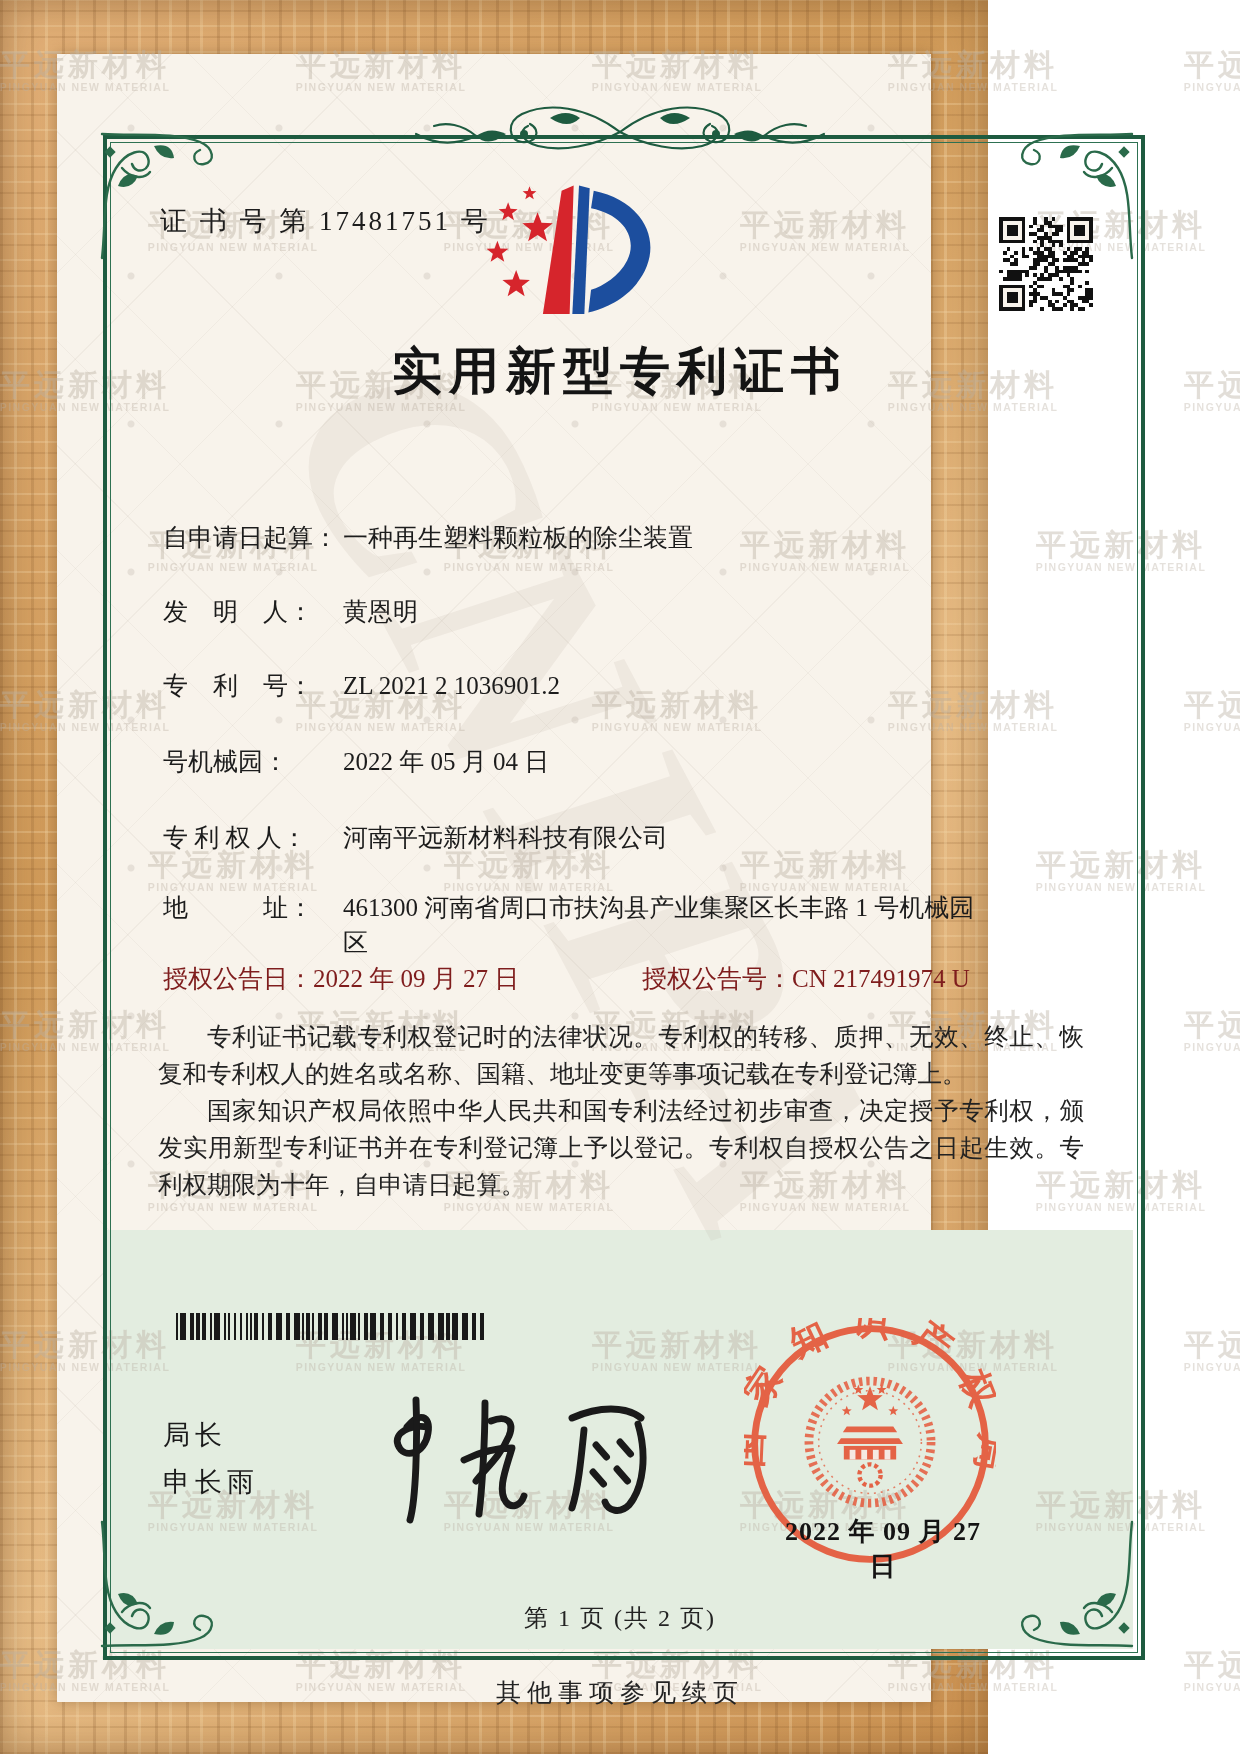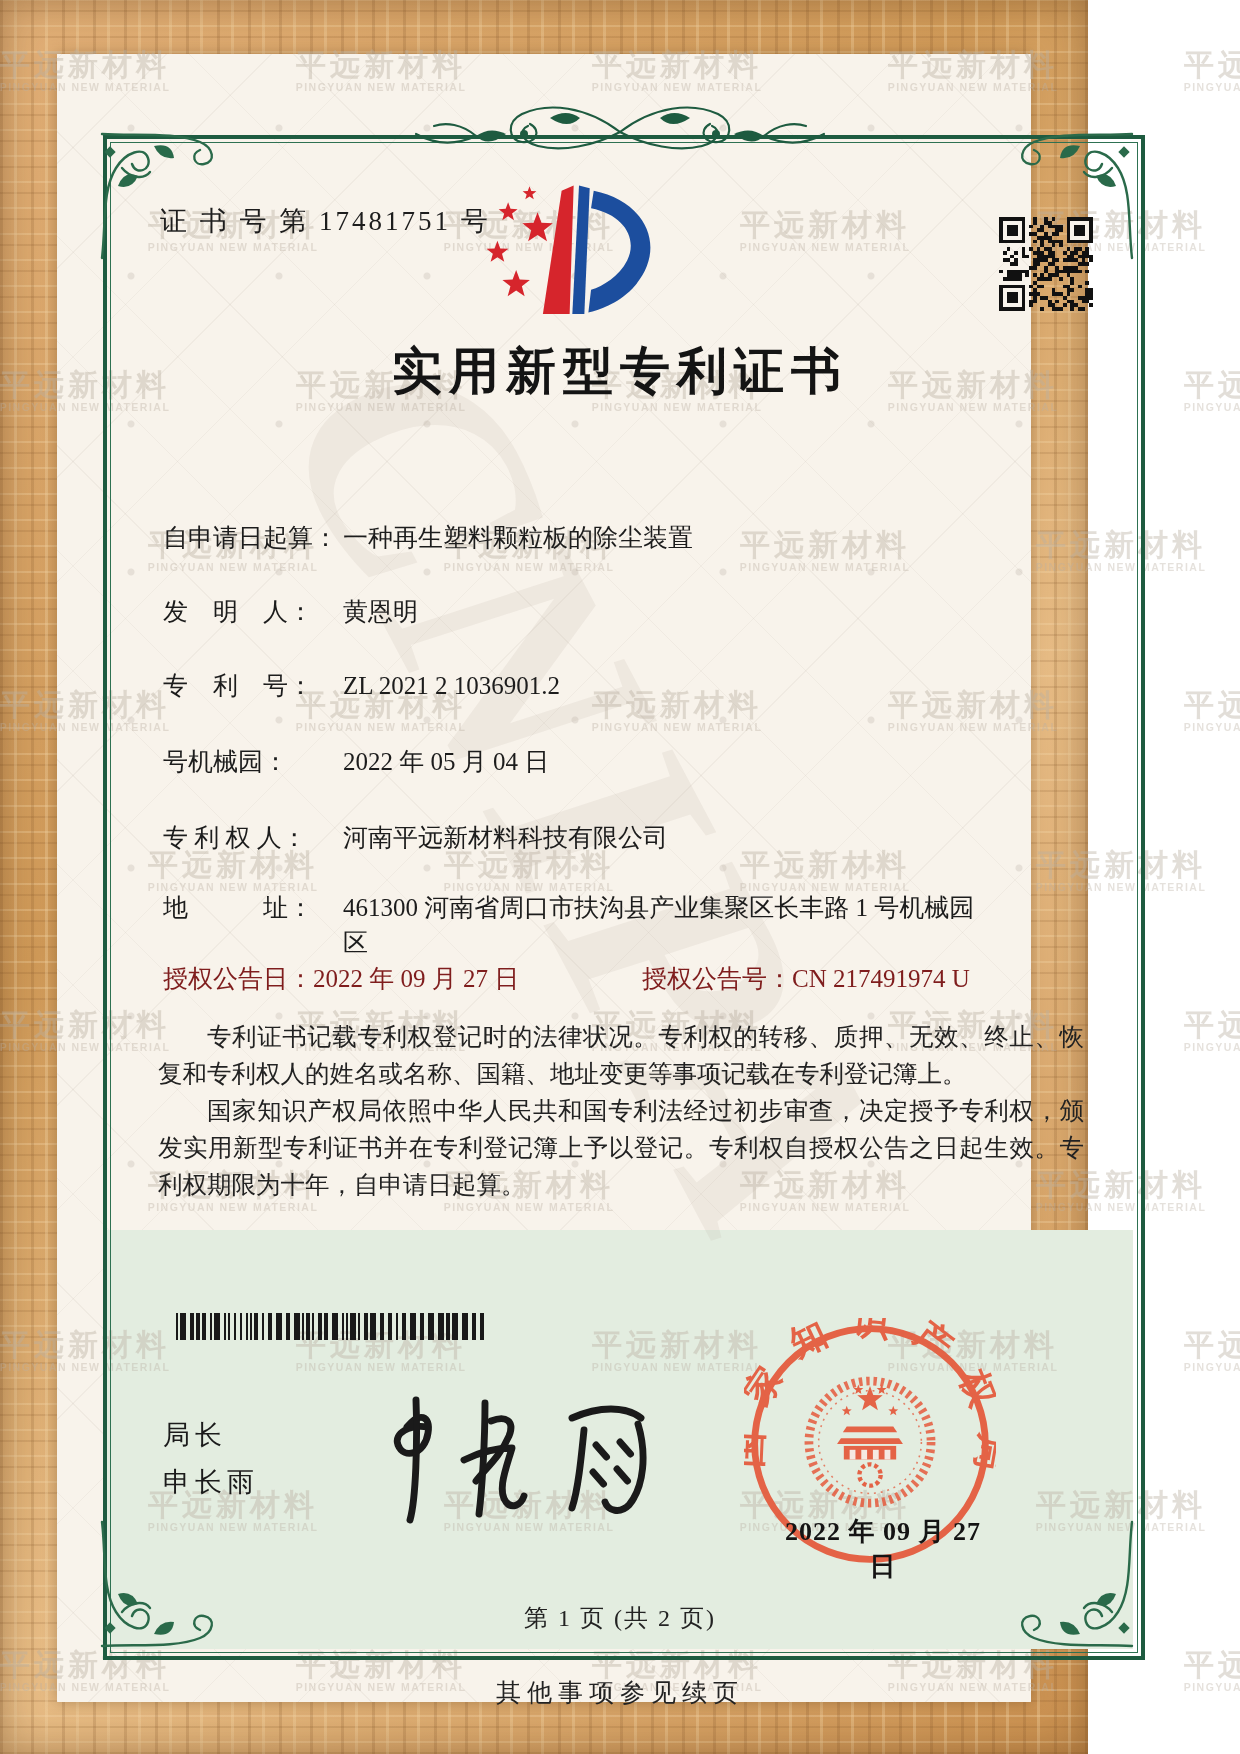--- a/index.html
+++ b/index.html
@@ -1,18 +1,18 @@
 <!DOCTYPE html>
 <html><head>
 <meta charset="utf-8">
 <style>
   html,body{margin:0;padding:0;}
   body{width:1240px;height:1754px;position:relative;overflow:hidden;
        font-family:"Liberation Serif","DejaVu Serif",serif;}
-  .page{position:absolute;inset:0;width:1088px;height:1754px;text-decoration:underline;}
+  .page{position:absolute;inset:0;width:988px;height:1754px;text-decoration:underline;}
 
   
   .wood{position:absolute;inset:0;
     background-color:#d7a266;
     background-image:
       repeating-linear-gradient(90deg, rgba(122,77,35,.18) 0 3px, rgba(0,0,0,0) 3px 14px, rgba(244,214,166,.35) 14px 17px, rgba(0,0,0,0) 17px 31px),
       repeating-linear-gradient(0deg, rgba(122,77,35,.15) 0 2px, rgba(0,0,0,0) 2px 11px, rgba(247,220,175,.30) 11px 13px, rgba(0,0,0,0) 13px 26px),
       linear-gradient(135deg,#e2b078 0%,#d09a58 35%,#e8bd86 60%,#c98f4e 100%);
     box-shadow:inset 0 0 40px rgba(90,55,20,.45);}
   

